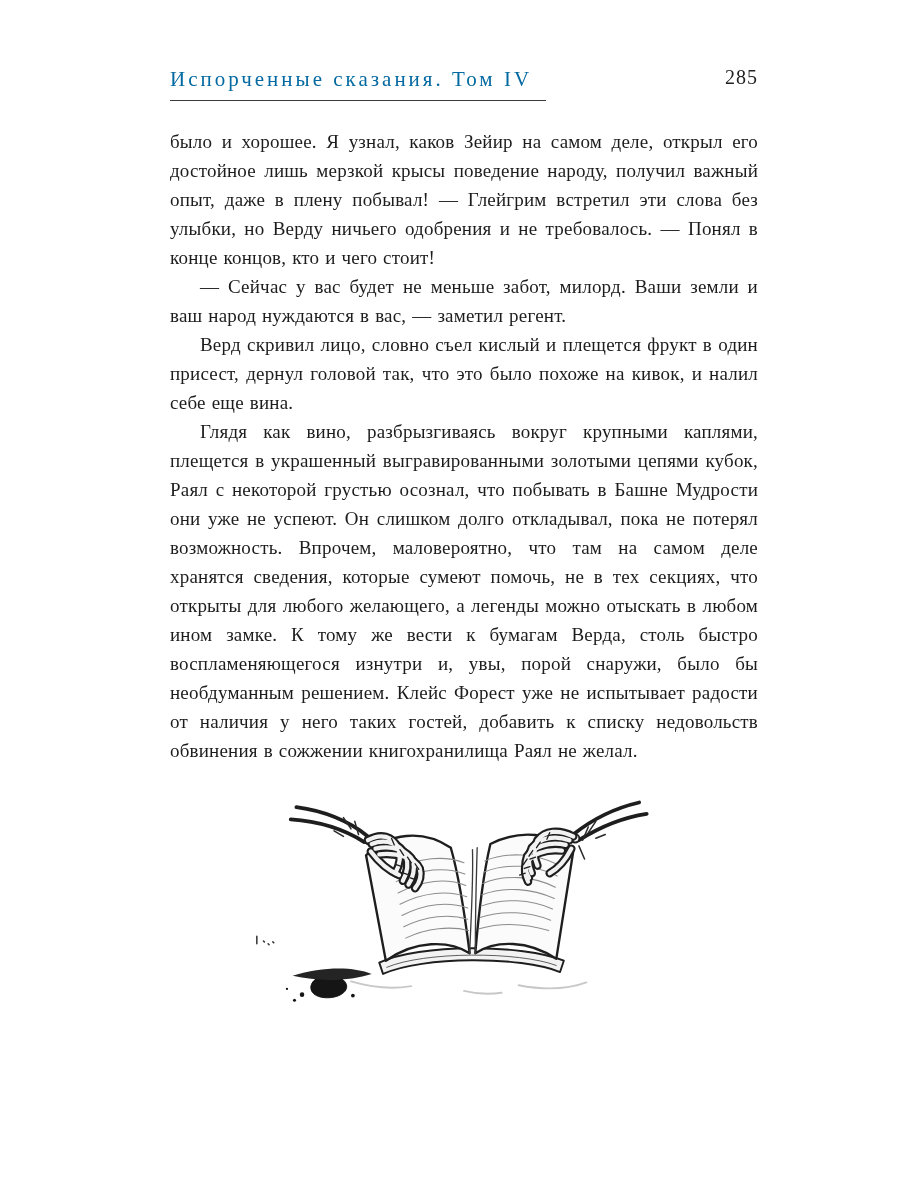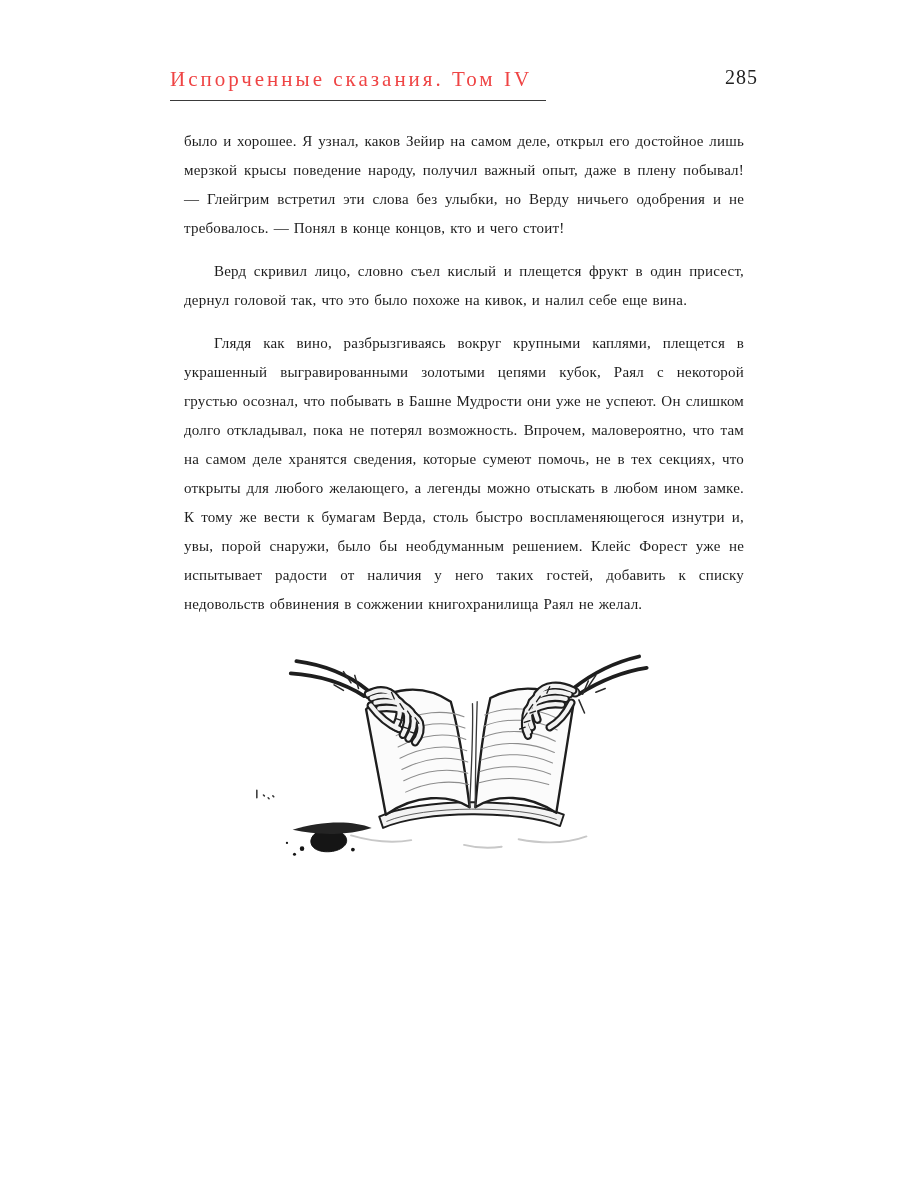--- a/index.html
+++ b/index.html
@@ -24,35 +24,35 @@
   }
   header.running-head {
     display: flex;
     justify-content: space-between;
     align-items: flex-end;
     margin-bottom: 26px;
   }
   .running-title {
     font-size: 21px;
     letter-spacing: 3px;
-    color: #ef4444;
+    color: #0369a1;
     border-bottom: 1.5px solid #3a3a3a;
     padding-bottom: 8px;
     padding-right: 14px;
   }
   .page-number {
     font-size: 20px;
     color: #222;
     padding-bottom: 12px;
     letter-spacing: 1px;
     margin-top: 16px;
   }
   main.body-text p {
-    margin: 14px;
-    font-size: 15px;
+    margin: 0;
+    font-size: 19px;
     line-height: 29px;
     text-align: justify;
     text-indent: 30px;
     letter-spacing: 0.2px;
     word-spacing: 1px;
   }
   main.body-text p.no-indent {
     text-indent: 0;
   }
   figure.illustration {
@@ -69,20 +69,21 @@
 <div class="page">
   <div class="content">
 
     <header class="running-head">
       <div class="running-title">Испорченные сказания. Том IV</div>
       <div class="page-number">285</div>
     </header>
 
     <main class="body-text">
       <p class="no-indent">было и хорошее. Я узнал, каков Зейир на самом деле, открыл его достойное лишь мерзкой крысы поведение народу, получил важный опыт, даже в плену побывал! — Глейгрим встретил эти слова без улыбки, но Верду ничьего одобрения и не требовалось. — Понял в конце концов, кто и чего стоит!</p>
+      <p>— Сейчас у вас будет не меньше забот, милорд. Ваши земли и ваш народ нуждаются в вас, — заметил регент.</p>
       <p>Верд скривил лицо, словно съел кислый и плещется фрукт в один присест, дернул головой так, что это было похоже на кивок, и налил себе еще вина.</p>
       <p>Глядя как вино, разбрызгиваясь вокруг крупными каплями, плещется в украшенный выгравированными золотыми цепями кубок, Раял с некоторой грустью осознал, что побывать в Башне Мудрости они уже не успеют. Он слишком долго откладывал, пока не потерял возможность. Впрочем, маловероятно, что там на самом деле хранятся сведения, которые сумеют помочь, не в тех секциях, что открыты для любого желающего, а легенды можно отыскать в любом ином замке. К тому же вести к бумагам Верда, столь быстро воспламеняющегося изнутри и, увы, порой снаружи, было бы необдуманным решением. Клейс Форест уже не испытывает радости от наличия у него таких гостей, добавить к списку недовольств обвинения в сожжении книгохранилища Раял не желал.</p>
     </main>
 
     <figure class="illustration" aria-label="Скелетные руки держат раскрытую книгу, чернильная клякса слева">
       <svg viewBox="0 0 480 240" width="452" height="226" role="img">
         <g fill="none" stroke-linecap="round" stroke-linejoin="round">
 
           <path d="M120,198 q34,10 64,5 M298,202 q42,8 72,-3 M240,208 q20,5 40,2" stroke="#c8c8c8" stroke-width="2"></path>
 

